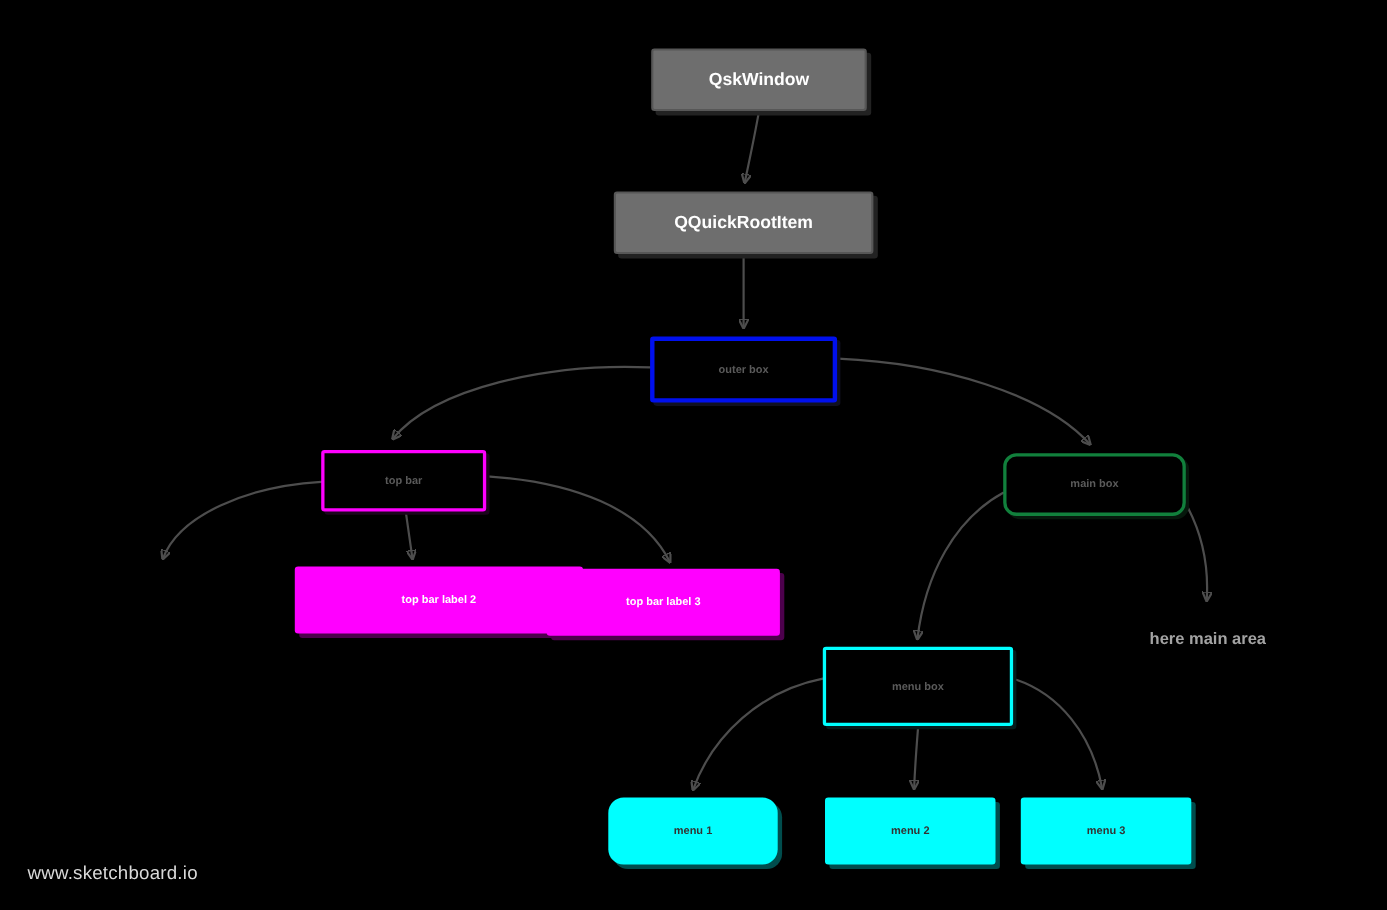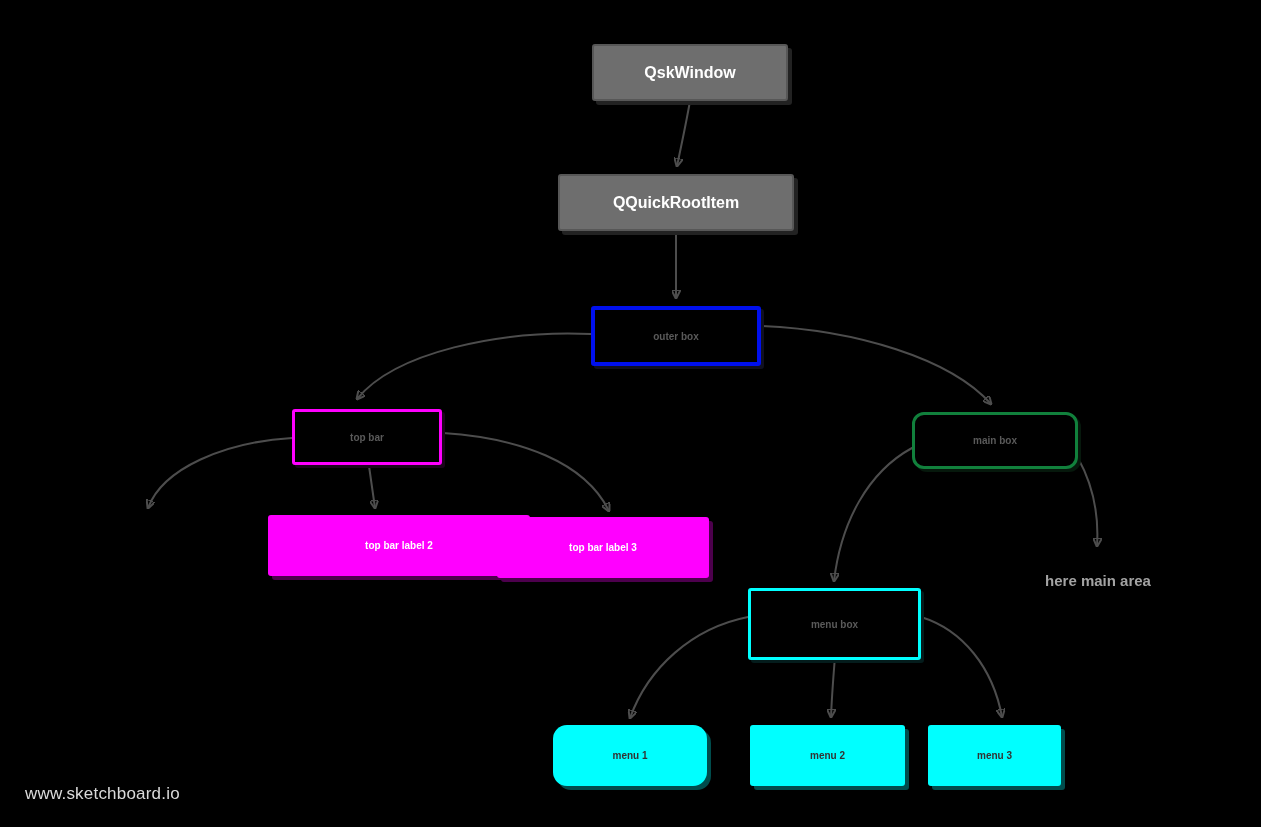--- a/index.html
+++ b/index.html
@@ -45,21 +45,21 @@
   #n-rootitem{left:558px;top:174px;width:236px;height:57px;}
   #n-outer{left:591px;top:306px;width:170px;height:60px;}
   #n-topbar{left:292px;top:409px;width:150px;height:56px;}
   #n-mainbox{left:912px;top:412px;width:166px;height:57px;border-radius:12px;}
   #n-label1{left:40px;top:515px;width:218px;height:61px;}
   #n-label2{left:268px;top:515px;width:262px;height:61px;}
   #n-label3{left:497px;top:517px;width:212px;height:61px;}
   #n-menubox{left:748px;top:588px;width:173px;height:72px;}
   #n-menu1{left:553px;top:725px;width:154px;height:61px;border-radius:14px;}
   #n-menu2{left:750px;top:725px;width:155px;height:61px;}
-  #n-menu3{left:928px;top:725px;width:133px;height:61px;}
+  #n-menu3{left:928px;top:725px;width:155px;height:61px;}
   #n-heretext{left:1020px;top:572px;width:156px;}
 </style>
 </head>
 <body>
 
 <div id="canvas">
 
   <svg id="edges" viewBox="0 0 1261 827" xmlns="http://www.w3.org/2000/svg">
     <defs>
       <marker id="ah" markerWidth="9" markerHeight="9" refX="8" refY="4.5" orient="auto" markerUnits="userSpaceOnUse">

